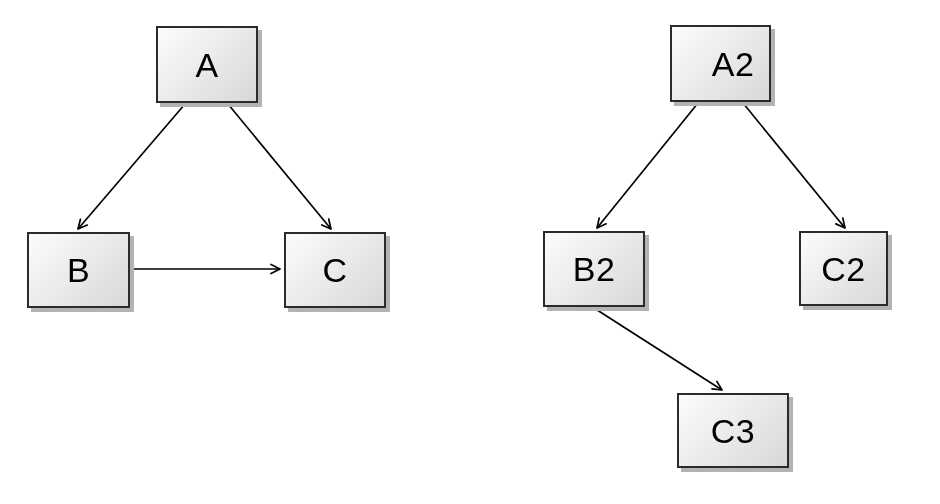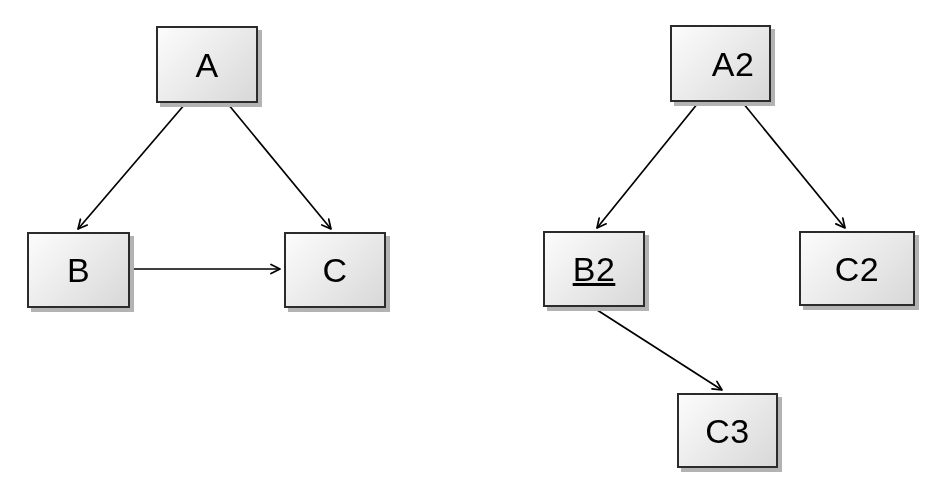--- a/index.html
+++ b/index.html
@@ -41,23 +41,23 @@
     font-size: 34px;
     line-height: 1;
     color: #000000;
     letter-spacing: 0.5px;
     user-select: none;
   }
   .n-a  { left: 156px; top: 26px;  width: 102px; height: 77px; }
   .n-b  { left: 27px;  top: 232px; width: 103px; height: 76px; }
   .n-c  { left: 284px; top: 232px; width: 102px; height: 76px; }
   .n-a2 { left: 670px; top: 25px;  width: 101px; height: 77px; padding-left: 25px; }
-  .n-b2 { left: 543px; top: 231px; width: 102px; height: 76px; text-decoration: underline; }
-  .n-c2 { left: 799px; top: 231px; width: 116px; height: 75px; }
-  .n-c3 { left: 677px; top: 393px; width: 101px; height: 75px; }
+  .n-b2 { left: 543px; top: 231px; width: 102px; height: 76px; }
+  .n-c2 { left: 799px; top: 231px; width: 89px; height: 75px; }
+  .n-c3 { left: 677px; top: 393px; width: 112px; height: 75px; }
 </style>
 </head>
 <body>
 
 <div class="canvas">
 
   <svg class="edge-layer" width="940" height="504" viewBox="0 0 940 504" xmlns="http://www.w3.org/2000/svg">
     <defs>
       <marker id="arrow" viewBox="0 0 12 12" refX="10" refY="6" markerWidth="12" markerHeight="12" markerUnits="userSpaceOnUse" orient="auto">
         <path d="M 1 1.5 L 10 6 L 1 10.5" fill="none" stroke="#000000" stroke-width="1.7" stroke-linecap="round" stroke-linejoin="round"></path>

